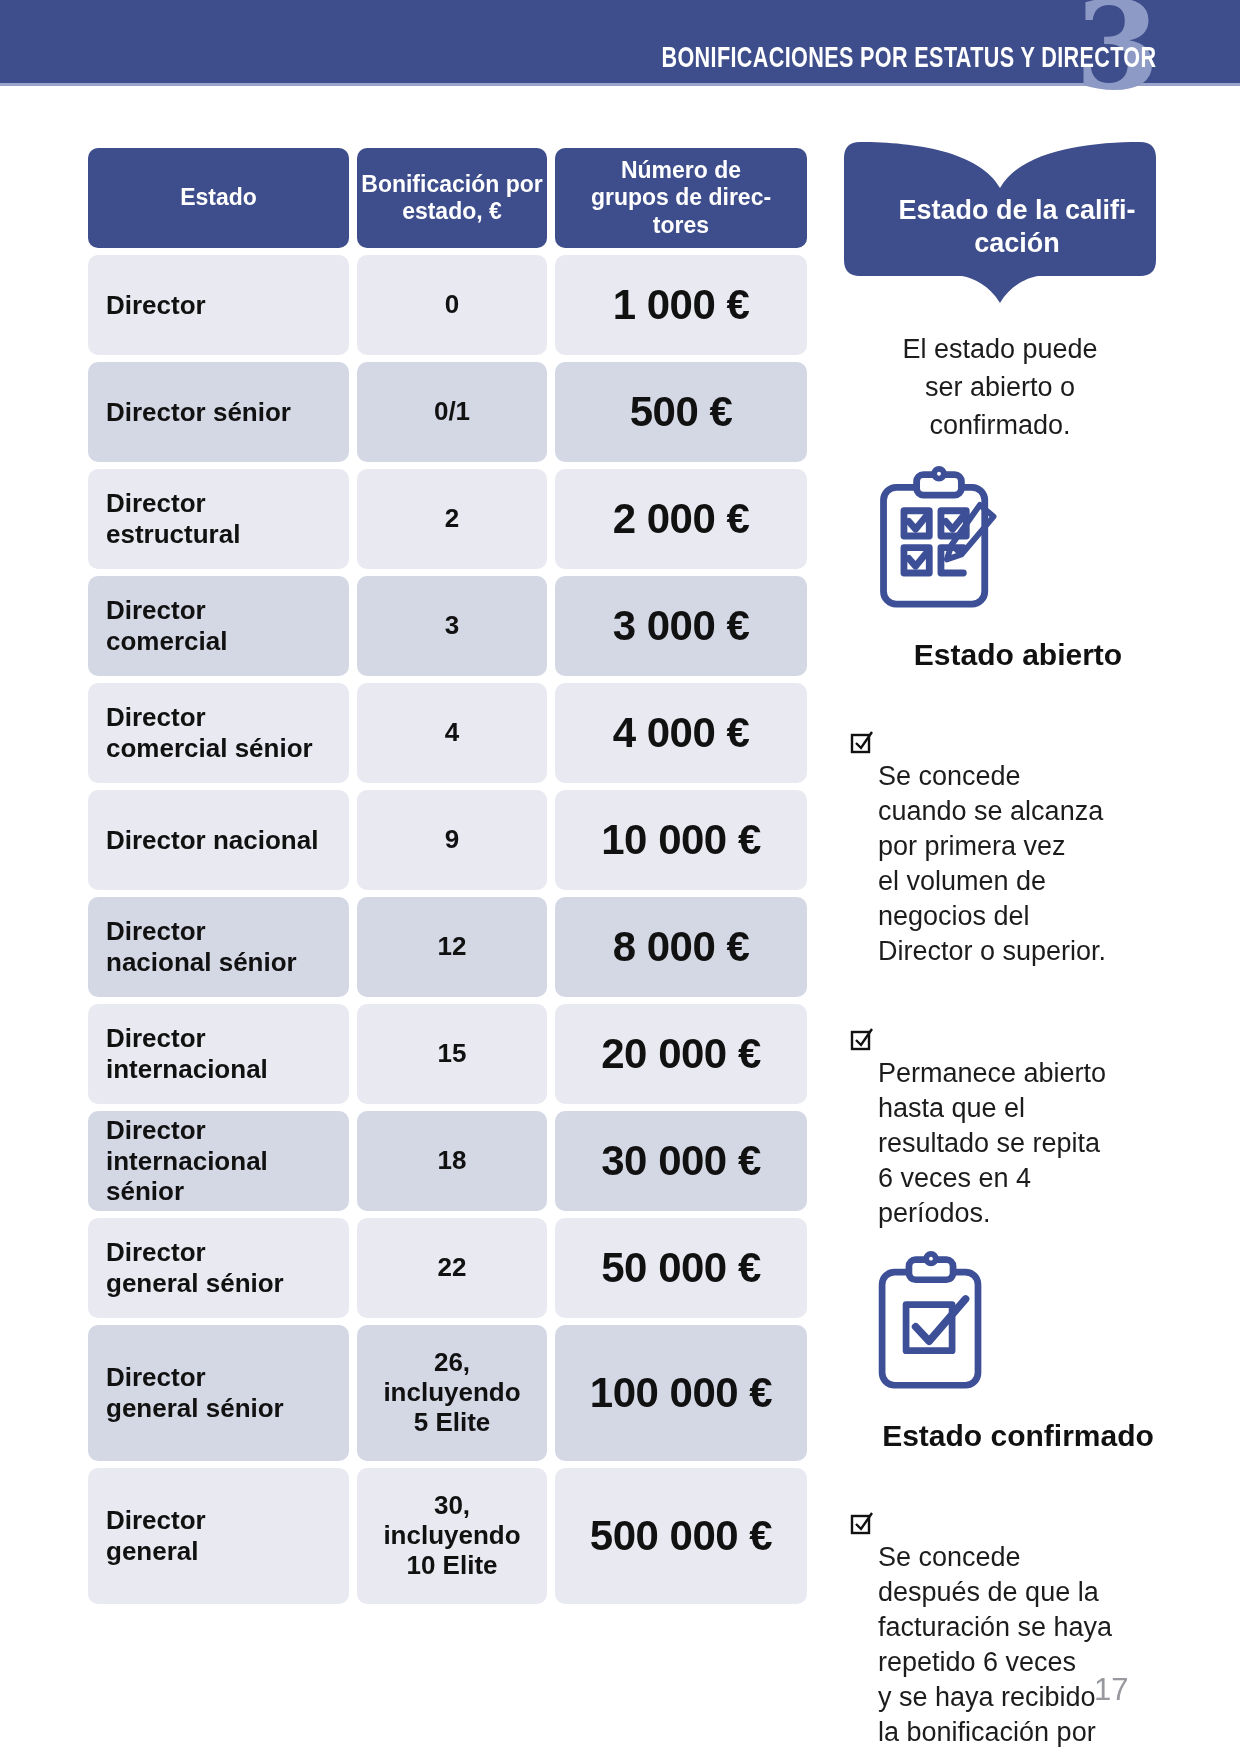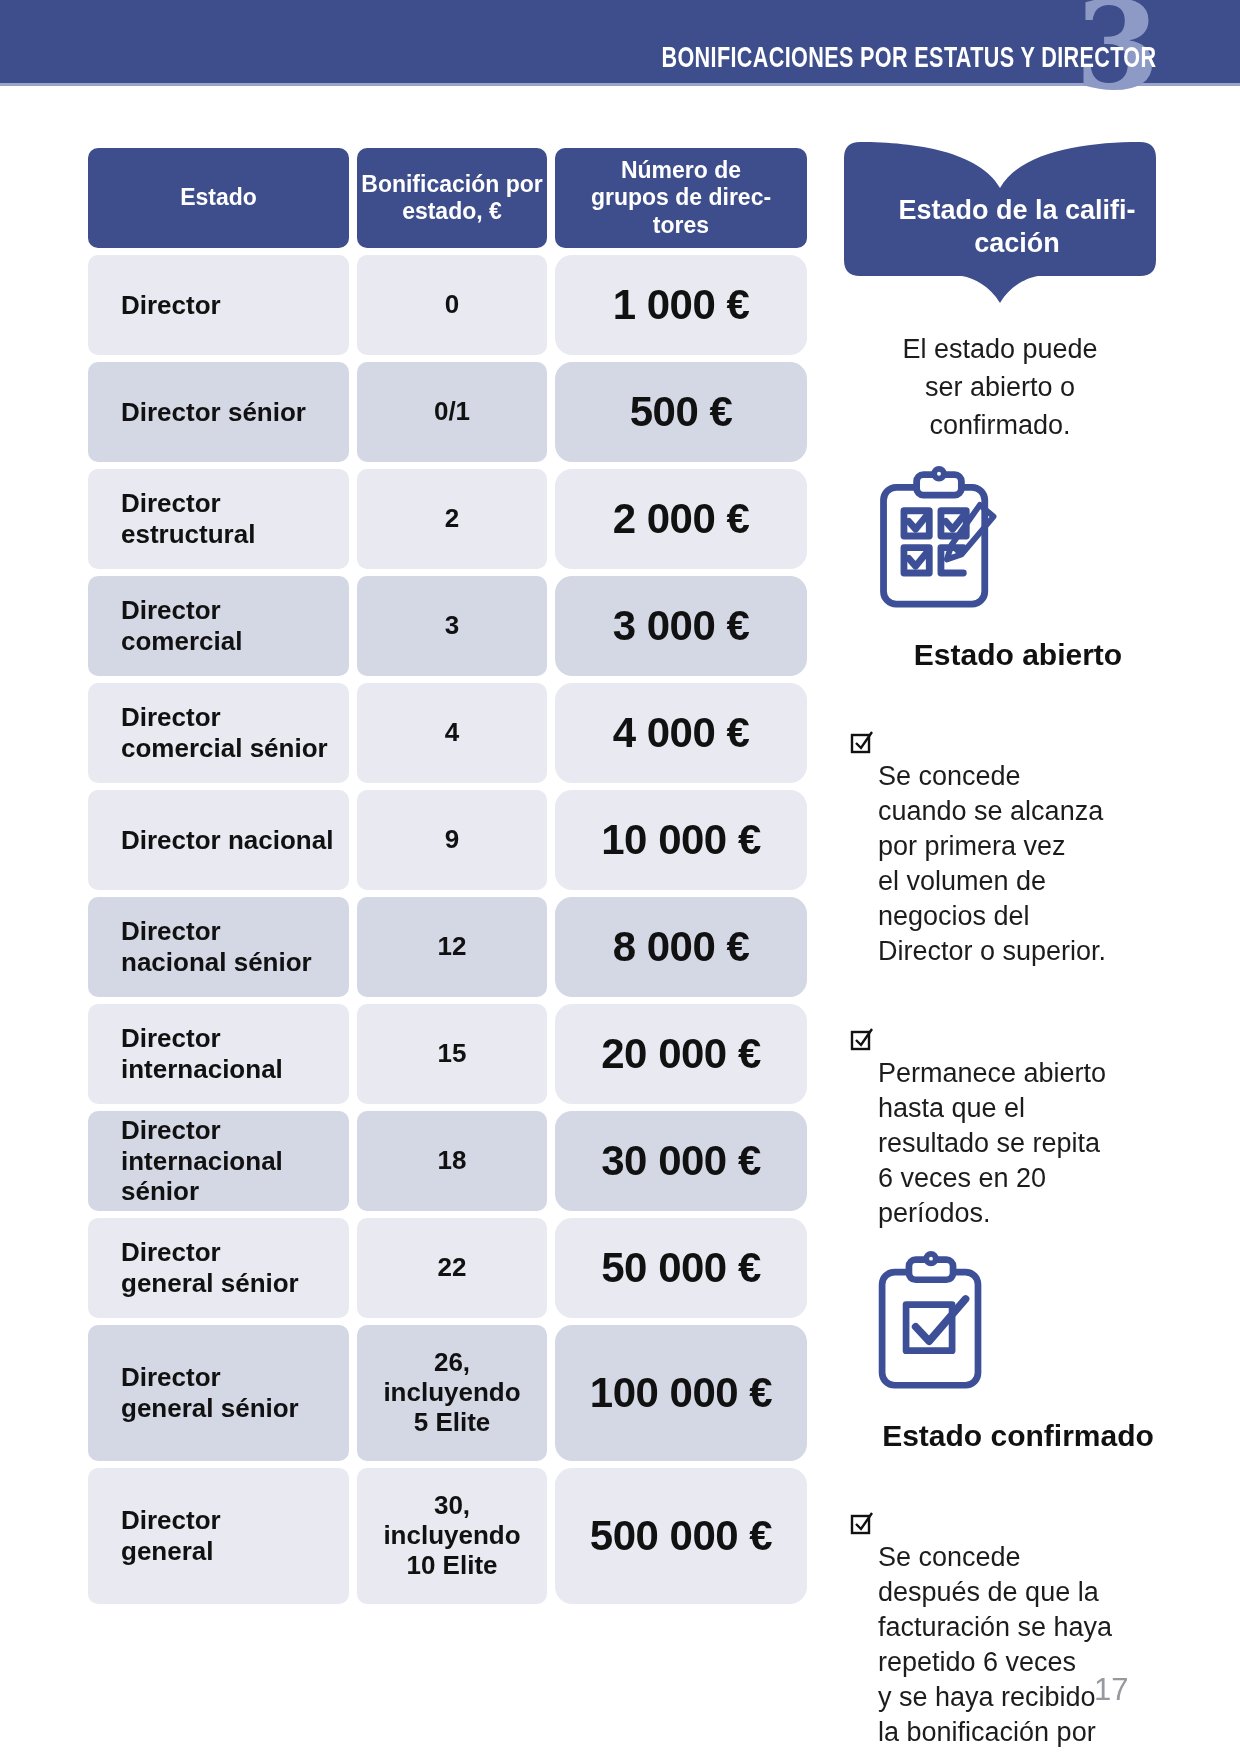--- a/index.html
+++ b/index.html
@@ -46,23 +46,23 @@
     display:flex;align-items:center;justify-content:center;
     text-align:center;white-space:pre-line;
   }
   .cell{
     height:100px;border-radius:10px;display:flex;align-items:center;
     font-weight:bold;color:#111;white-space:pre-line;
   }
   .trow.tall .cell{height:136px;}
   .trow.light .cell{background:var(--row-light);}
   .trow.dark  .cell{background:var(--row-dark);}
-  .cell.estado{padding-left:33px;font-size:26px;line-height:1.18;text-align:left;}
+  .cell.estado{padding-left:18px;font-size:26px;line-height:1.18;text-align:left;}
   .cell.grupos{justify-content:center;text-align:center;font-size:26px;line-height:1.15;}
-  .cell.bono{justify-content:center;font-size:42px;letter-spacing:-.5px;border-radius:17px;}
+  .cell.bono{justify-content:center;font-size:42px;letter-spacing:-.5px;}
 
   
   .sidebar{position:absolute;left:842px;top:140px;width:316px;}
   .badge{position:relative;width:316px;height:166px;}
   .badge svg{display:block;}
   .badge-text{
     position:absolute;left:17px;top:54px;width:100%;text-align:center;
     color:#fff;font-weight:bold;font-size:27px;line-height:33px;white-space:pre-line;
   }
   .intro{
@@ -229,21 +229,21 @@
     <li>
       <span class="check">
         <svg width="25" height="26" viewBox="0 0 25 26" fill="none" stroke="#111" stroke-width="2.4">
           <rect x="2" y="7" width="17" height="17"></rect>
             <path d="M6,15 L11,20 L22,4"></path>
         </svg>
       </span>
       <span>Permanece abierto
 hasta que el
 resultado se repita
-6 veces en 20
+6 veces en 4
 períodos.</span>
     </li>
   </ul>
 
   <div class="icon-block">
     <svg width="110" height="140" viewBox="0 0 112 146" fill="none" stroke="#3D4F97" stroke-width="7" stroke-linecap="round" stroke-linejoin="round">
       <rect x="5" y="22" width="100" height="118" rx="13"></rect>
       <rect x="33" y="9" width="46" height="21" rx="7" fill="#fff"></rect>
       <circle cx="56" cy="8" r="5" stroke-width="6" fill="#fff"></circle>
       <rect x="30" y="56" width="48" height="48"></rect>

